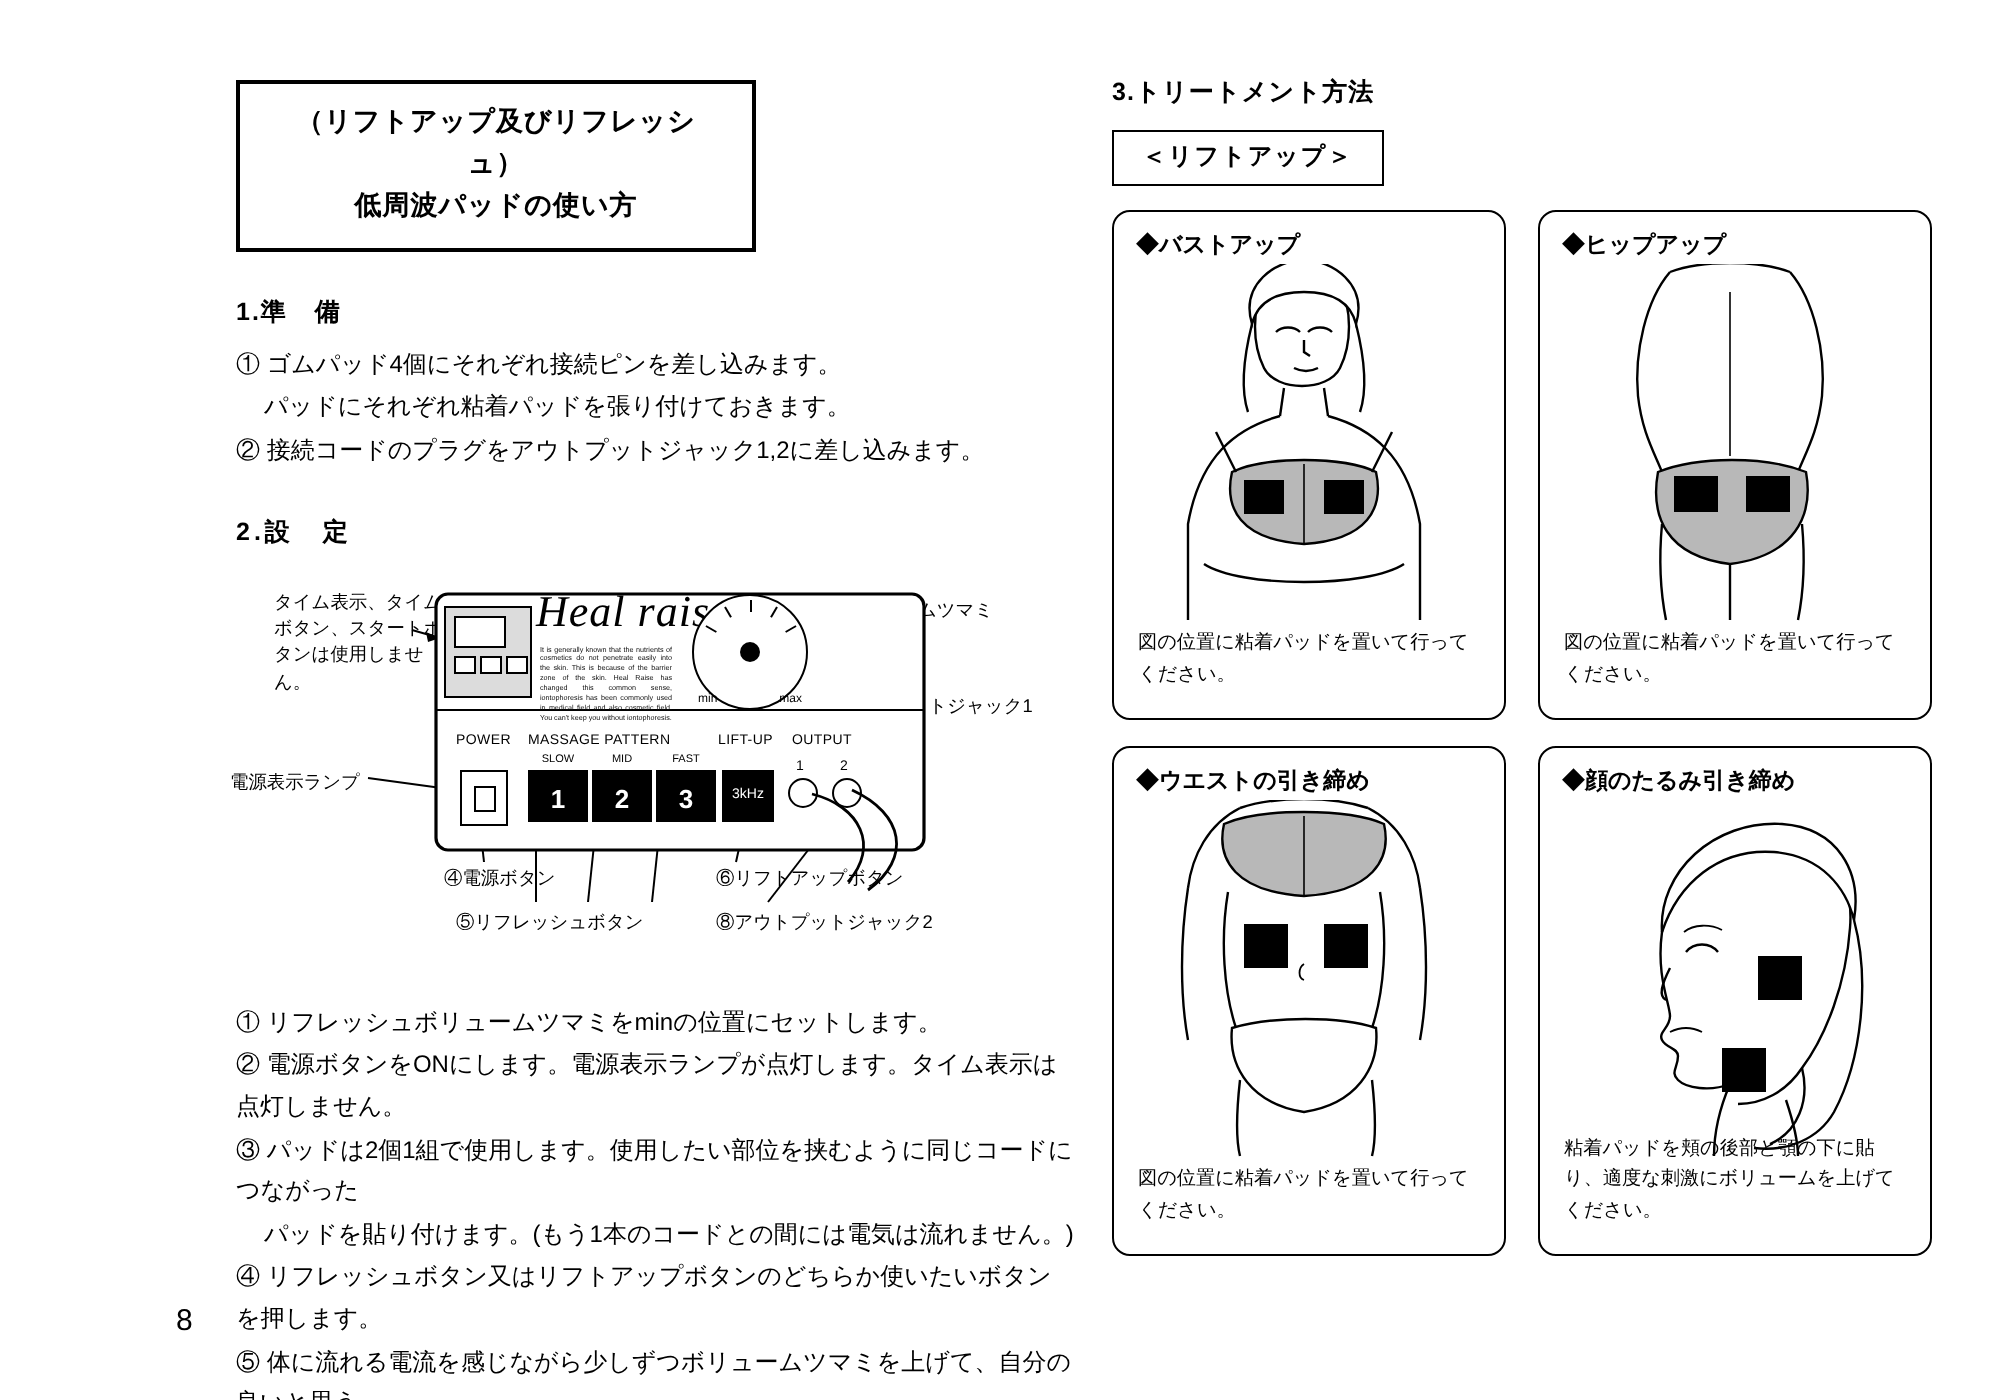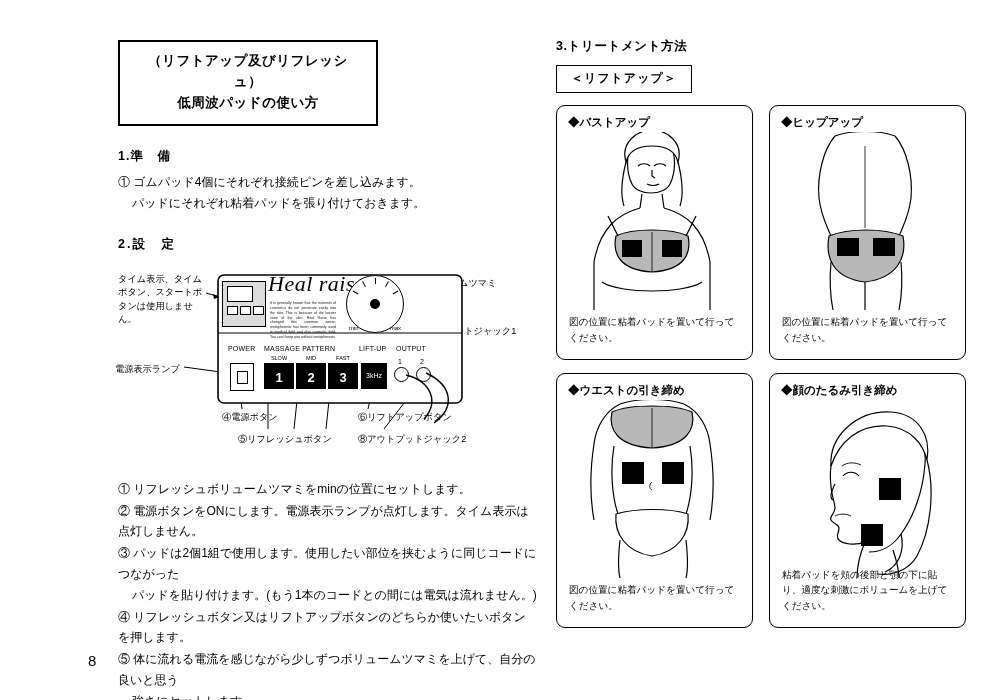--- a/index.html
+++ b/index.html
@@ -61,21 +61,21 @@
     margin-top: 10px;
     width: 420px;
     height: 200px;
   }
   .callout {
     position: absolute;
     font-size: 9.2px;
     line-height: 1.45;
     white-space: nowrap;
   }
-  .callout.wrap { white-space: normal; }
+  .callout.wrap { white-space: normal; margin-left: 19px; }
   .dev-label {
     position: absolute;
     font-size: 7px;
     letter-spacing: 0.2px;
   }
   .pwr-btn {
     position: absolute;
     left: 112px; top: 100px;
     width: 22px; height: 26px;
     border: 1.4px solid #000;
@@ -269,36 +269,37 @@
 
     <div class="title-box">
       <div>（リフトアップ及びリフレッシュ）</div>
       <div>低周波パッドの使い方</div>
     </div>
 
     <div class="sec-head">1.準　備</div>
     <div class="list">
       <div class="li">① ゴムパッド4個にそれぞれ接続ピンを差し込みます。</div>
       <div class="li sub" style="padding-left:14px;">パッドにそれぞれ粘着パッドを張り付けておきます。</div>
+      <div class="li">② 接続コードのプラグをアウトプットジャック1,2に差し込みます。</div>
     </div>
 
     <div class="sec-head spaced">2.設　定</div>
 
     <div class="device-area">
 
       <div class="callout wrap" style="left:0px; top:10px; width:86px;">タイム表示、タイムボタン、スタートボタンは使用しません。</div>
 
       <div class="callout" style="left:-3px; top:100px;">電源表示ランプ</div>
 
       <div class="callout" style="left:238px; top:14px;">⑨リフレッシュボリュームツマミ</div>
 
       <div class="callout" style="left:290px; top:62px;">⑦アウトプットジャック1</div>
 
       <div class="callout" style="left:104px; top:148px;">④電源ボタン</div>
-      <div class="callout" style="left:120px; top:170px;text-align:center;">⑤リフレッシュボタン</div>
+      <div class="callout" style="left:110px; top:170px;text-align:center;">⑤リフレッシュボタン</div>
       <div class="callout" style="left:240px; top:148px;text-align:right;">⑥リフトアップボタン</div>
       <div class="callout" style="left:240px; top:170px;">⑧アウトプットジャック2</div>
 
       <svg width="420" height="200" style="position:absolute;left:0;top:0;">
         <g stroke="#000" stroke-width="1" fill="none">
           <line x1="88" y1="30" x2="102" y2="34"></line>
           <line x1="66" y1="104" x2="110" y2="110"></line>
           <line x1="236" y1="22" x2="258" y2="30"></line>
           <line x1="288" y1="68" x2="278" y2="100"></line>
           <line x1="124" y1="146" x2="122" y2="128"></line>

